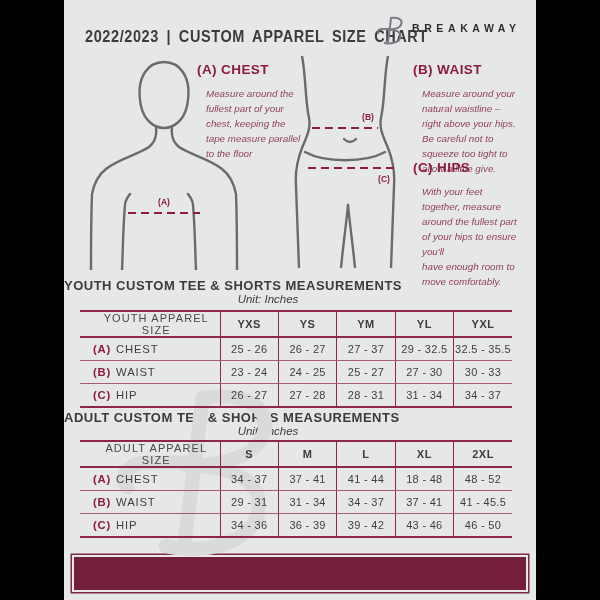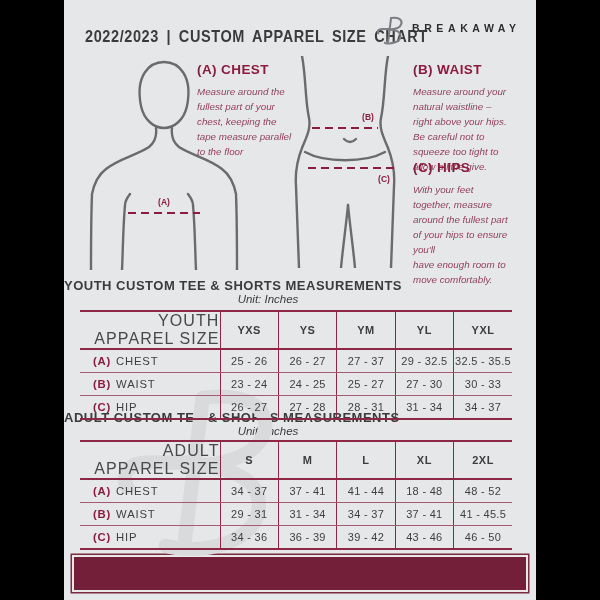--- a/index.html
+++ b/index.html
@@ -12,21 +12,21 @@
              color:#3a3b3c;letter-spacing:.6px;word-spacing:3px;transform:scaleY(1.12);
              transform-origin:left top;}
   .brand{position:absolute;left:310px;top:16px;display:flex;align-items:flex-start;}
   .brand svg{display:block;}
   .brand-name{font-size:10.5px;font-weight:bold;color:#2c2d2e;letter-spacing:4.6px;
               margin-left:6px;margin-top:6px;}
 
   
   .instr{position:absolute;}
   .instr h3{margin:0 0 7px 0;font-size:13.5px;font-weight:bold;color:#8c1c3f;letter-spacing:.4px;}
-  .instr p{margin:0;font-size:9.8px;font-style:italic;line-height:15px;color:#92415c;
+  .instr p{margin:9px;font-size:9.8px;font-style:italic;line-height:15px;color:#92415c;
            white-space:pre-line;}
   .instr-chest{left:133px;top:62px;width:140px;}
   .instr-waist{left:349px;top:62px;width:122px;}
   .instr-hips{left:349px;top:160px;width:126px;}
 
   .fig{position:absolute;}
   .fig-upper{left:14px;top:58px;}
   .fig-lower{left:216px;top:56px;}
   .fig path,.fig ellipse{fill:none;stroke:#6a6b6c;stroke-width:2.4;stroke-linecap:round;}
   .dash{fill:none;stroke:#8e1c3e;stroke-width:2.2;stroke-dasharray:8 5;}
@@ -41,22 +41,22 @@
   .youth-title{top:278px;} .youth-unit{top:293px;}
   .adult-title{top:410px;} .adult-unit{top:425px;}
 
   table.size-table{position:absolute;left:16px;width:432px;border-collapse:collapse;
                    table-layout:fixed;z-index:2;}
   .youth-table{top:310px;} .adult-table{top:440px;}
   .size-table th,.size-table td{padding:0;background:transparent;}
   .size-table th{height:23px;border-top:2px solid #8e2746;border-bottom:2.4px solid #8e2746;
                  font-size:11px;font-weight:bold;color:#3c3d3e;letter-spacing:.5px;
                  text-align:center;vertical-align:middle;}
-  .size-table th.lbl{font-weight:normal;font-size:16px;color:#48494a;letter-spacing:1.1px;
-                     text-align:right;padding-left:13px;}
+  .size-table th.lbl{font-weight:normal;font-size:11px;color:#48494a;letter-spacing:1.1px;
+                     text-align:center;padding-left:13px;}
   .size-table td{height:22px;border-bottom:1.4px solid #a55a6f;font-size:11px;color:#3e3f40;
                  text-align:center;vertical-align:middle;letter-spacing:.3px;}
   .size-table tr:last-child td{border-bottom:2px solid #8e2746;}
   .size-table th + th, .size-table td + td{border-left:1.4px solid #8e2746;}
   .size-table td.rowlbl{text-align:left;padding-left:13px;font-size:11.3px;
                         letter-spacing:.8px;color:#3e3f40;}
   .size-table td.rowlbl .key{font-weight:bold;color:#8c1c3f;margin-right:5px;}
 
   .watermark{position:absolute;left:40px;top:385px;z-index:1;}
   .watermark path{fill:none;stroke:#d9dadc;stroke-width:2.3;stroke-linecap:round;}

